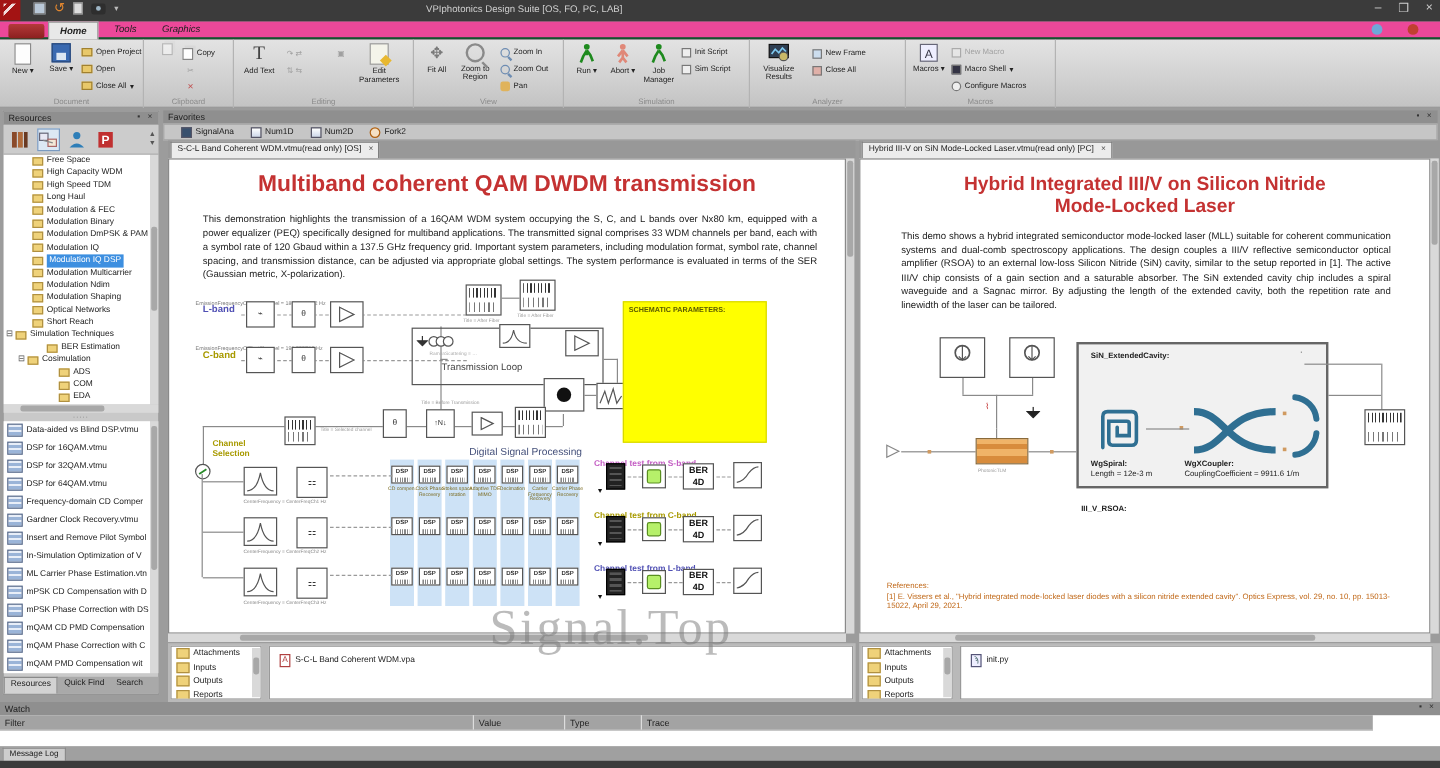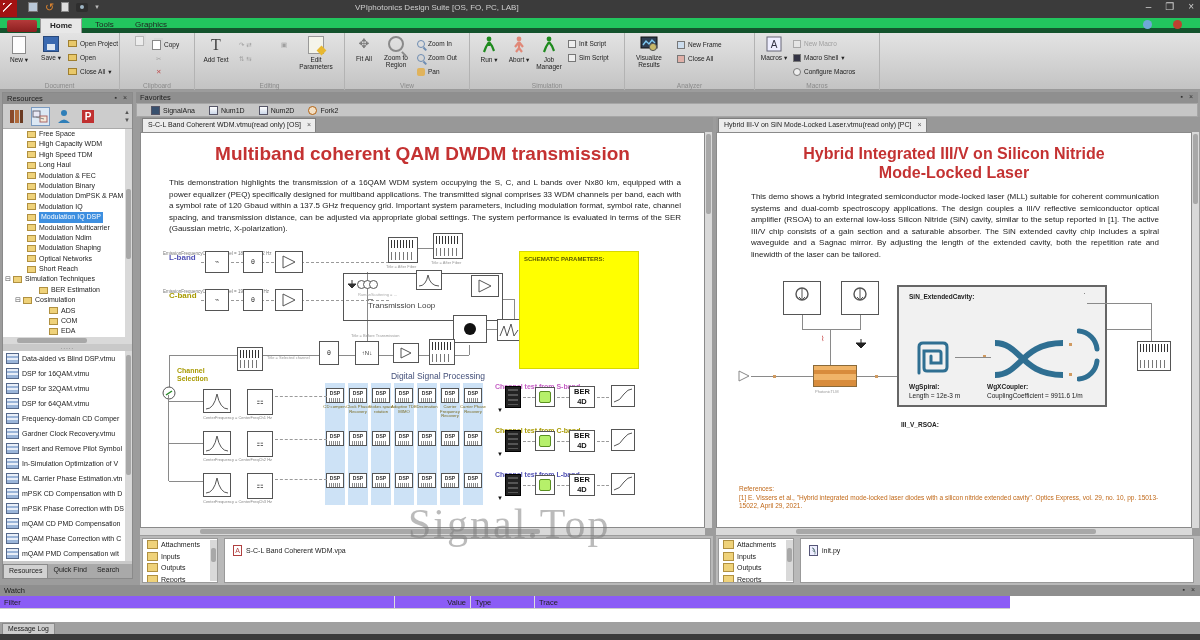--- a/index.html
+++ b/index.html
@@ -20,21 +20,21 @@
   .qa-undo { color:#e0862f; font-size:11px; line-height:10px; }
   .qa-page { width:8px; height:10px; background:#ddd; border:1px solid #888; }
   .qa-cam { width:12px; height:9px; background:#2e2e2e; border-radius:2px; position:relative; }
   .qa-cam::after { content:""; position:absolute; left:4px; top:2px; width:4px; height:4px; border-radius:50%; background:#9fb6c6; }
   .qa-caret { color:#bbb; font-size:7px; }
   .tb-title { position:absolute; left:355px; top:3px; font-size:8px; color:#cfcfcf; }
   .winbtns { position:absolute; right:6px; top:1px; display:flex; gap:14px; color:#cfcfcf; font-size:10px; }
   .winbtns span { cursor:default; }
 
   
-  .tabrow { position:absolute; left:0; top:18px; width:1200px; height:15px; background:#22c55e; border-bottom:5px solid #14532d; }
+  .tabrow { position:absolute; left:0; top:18px; width:1200px; height:15px; background:#ec4899; border-bottom:2px solid #14532d;font-style:italic; }
   .filebtn { position:absolute; left:7px; top:2px; width:30px; height:12px; background:linear-gradient(#b43a3a,#8c1f1f); border-radius:2px; }
   .mtab { position:absolute; top:0; height:15px; padding:2px 9px 0; font-size:8px; color:#222; }
   .mtab.active { background:#e8e8e8; border:1px solid #9a9a9a; border-bottom:none; font-weight:bold; }
   .ribdot { position:absolute; top:20px; width:9px; height:9px; border-radius:50%; }
 
   
   .ribbon { position:absolute; left:0; top:33px; width:1200px; height:57px;
     background:linear-gradient(#e3e3e3,#d2d2d2 55%,#c3c3c3); border-bottom:1px solid #9a9a9a; }
   .rgroup { position:absolute; top:0; height:57px; border-right:1px solid #b3b3b3; }
   .glabel { position:absolute; bottom:1px; left:0; right:0; text-align:center; font-size:6.5px; color:#8a8a8a; }
@@ -152,21 +152,21 @@
   .attpanel { position:absolute; background:#b9b9b9; }
   .attfold { position:absolute; left:2px; top:2px; bottom:2px; width:76px; background:#fff; border:1px solid #999; font-size:7px; overflow:hidden; }
   .attfold .arow { display:flex; align-items:center; gap:3px; height:11.5px; padding-left:4px; white-space:nowrap; }
   .attfold .arow::before { content:""; width:9px; height:7px; background:#efd27a; border:1px solid #b09040; flex:none; }
   .attfiles { position:absolute; top:2px; bottom:2px; background:#fff; border:1px solid #999; font-size:7px; }
   .afitem { display:flex; align-items:center; gap:4px; padding:6px 0 0 8px; white-space:nowrap; }
   .aico { width:9px; height:11px; border:1px solid #b04040; color:#b04040; font-size:7px; text-align:center; line-height:10px; flex:none; background:#fff; }
   .pyico { width:9px; height:11px; border:1px solid #557; color:#466; font-size:7px; text-align:center; line-height:10px; flex:none; background:#eef; }
 
   
-  .watch-cols { position:absolute; left:0; top:11px; width:1010px; height:13px; background:#8b5cf6; border-bottom:1px solid #ccc; display:flex; font-size:7.5px; color:#222; }
+  .watch-cols { position:absolute; left:0; top:11px; width:1144px; height:13px; background:#a3a3a3; border-bottom:1px solid #ccc; display:flex; font-size:7.5px; color:#222; }
   .wcol { padding:2px 4px 0; border-left:1px solid #ddd; }
   .mlogbar { position:absolute; left:0; top:622px; width:1200px; height:12px; background:#a0a0a0; }
   .mlogtab { position:absolute; left:2px; top:1px; height:11px; background:#cdcdcd; border:1px solid #8a8a8a; border-bottom:none; font-size:6.8px; padding:1px 5px 0; }
   .botstrip { position:absolute; left:0; top:634px; width:1200px; height:6px; background:#3b3b3b; }
 
   .watermark { position:absolute; left:408px; top:500px; width:400px; font-family:"Liberation Serif",serif;
     font-size:42px; color:rgba(120,120,120,.5); letter-spacing:2px; z-index:50; }
 </style>
 </head>
 <body>
@@ -946,21 +946,21 @@
     </div>
   </div>
 
   <div class="abs" style="left:0; top:585px; width:1200px; height:37px; background:#fff;">
     <div class="panel-hdr" style="left:0; top:0; width:1200px;">
       <span>Watch</span>
       <span class="hbtns"><span>▪</span> <span>×</span></span>
     </div>
     <div class="watch-cols">
       <div class="wcol" style="width:394px; border-left:none;">Filter</div>
-      <div class="wcol" style="width:76px;text-align:right;">Value</div>
+      <div class="wcol" style="width:76px;">Value</div>
       <div class="wcol" style="width:64px;">Type</div>
       <div class="wcol" style="width:76px;">Trace</div>
     </div>
   </div>
 
   <div class="mlogbar">
     <div class="mlogtab">Message Log</div>
   </div>
   <div class="botstrip"></div>
 

